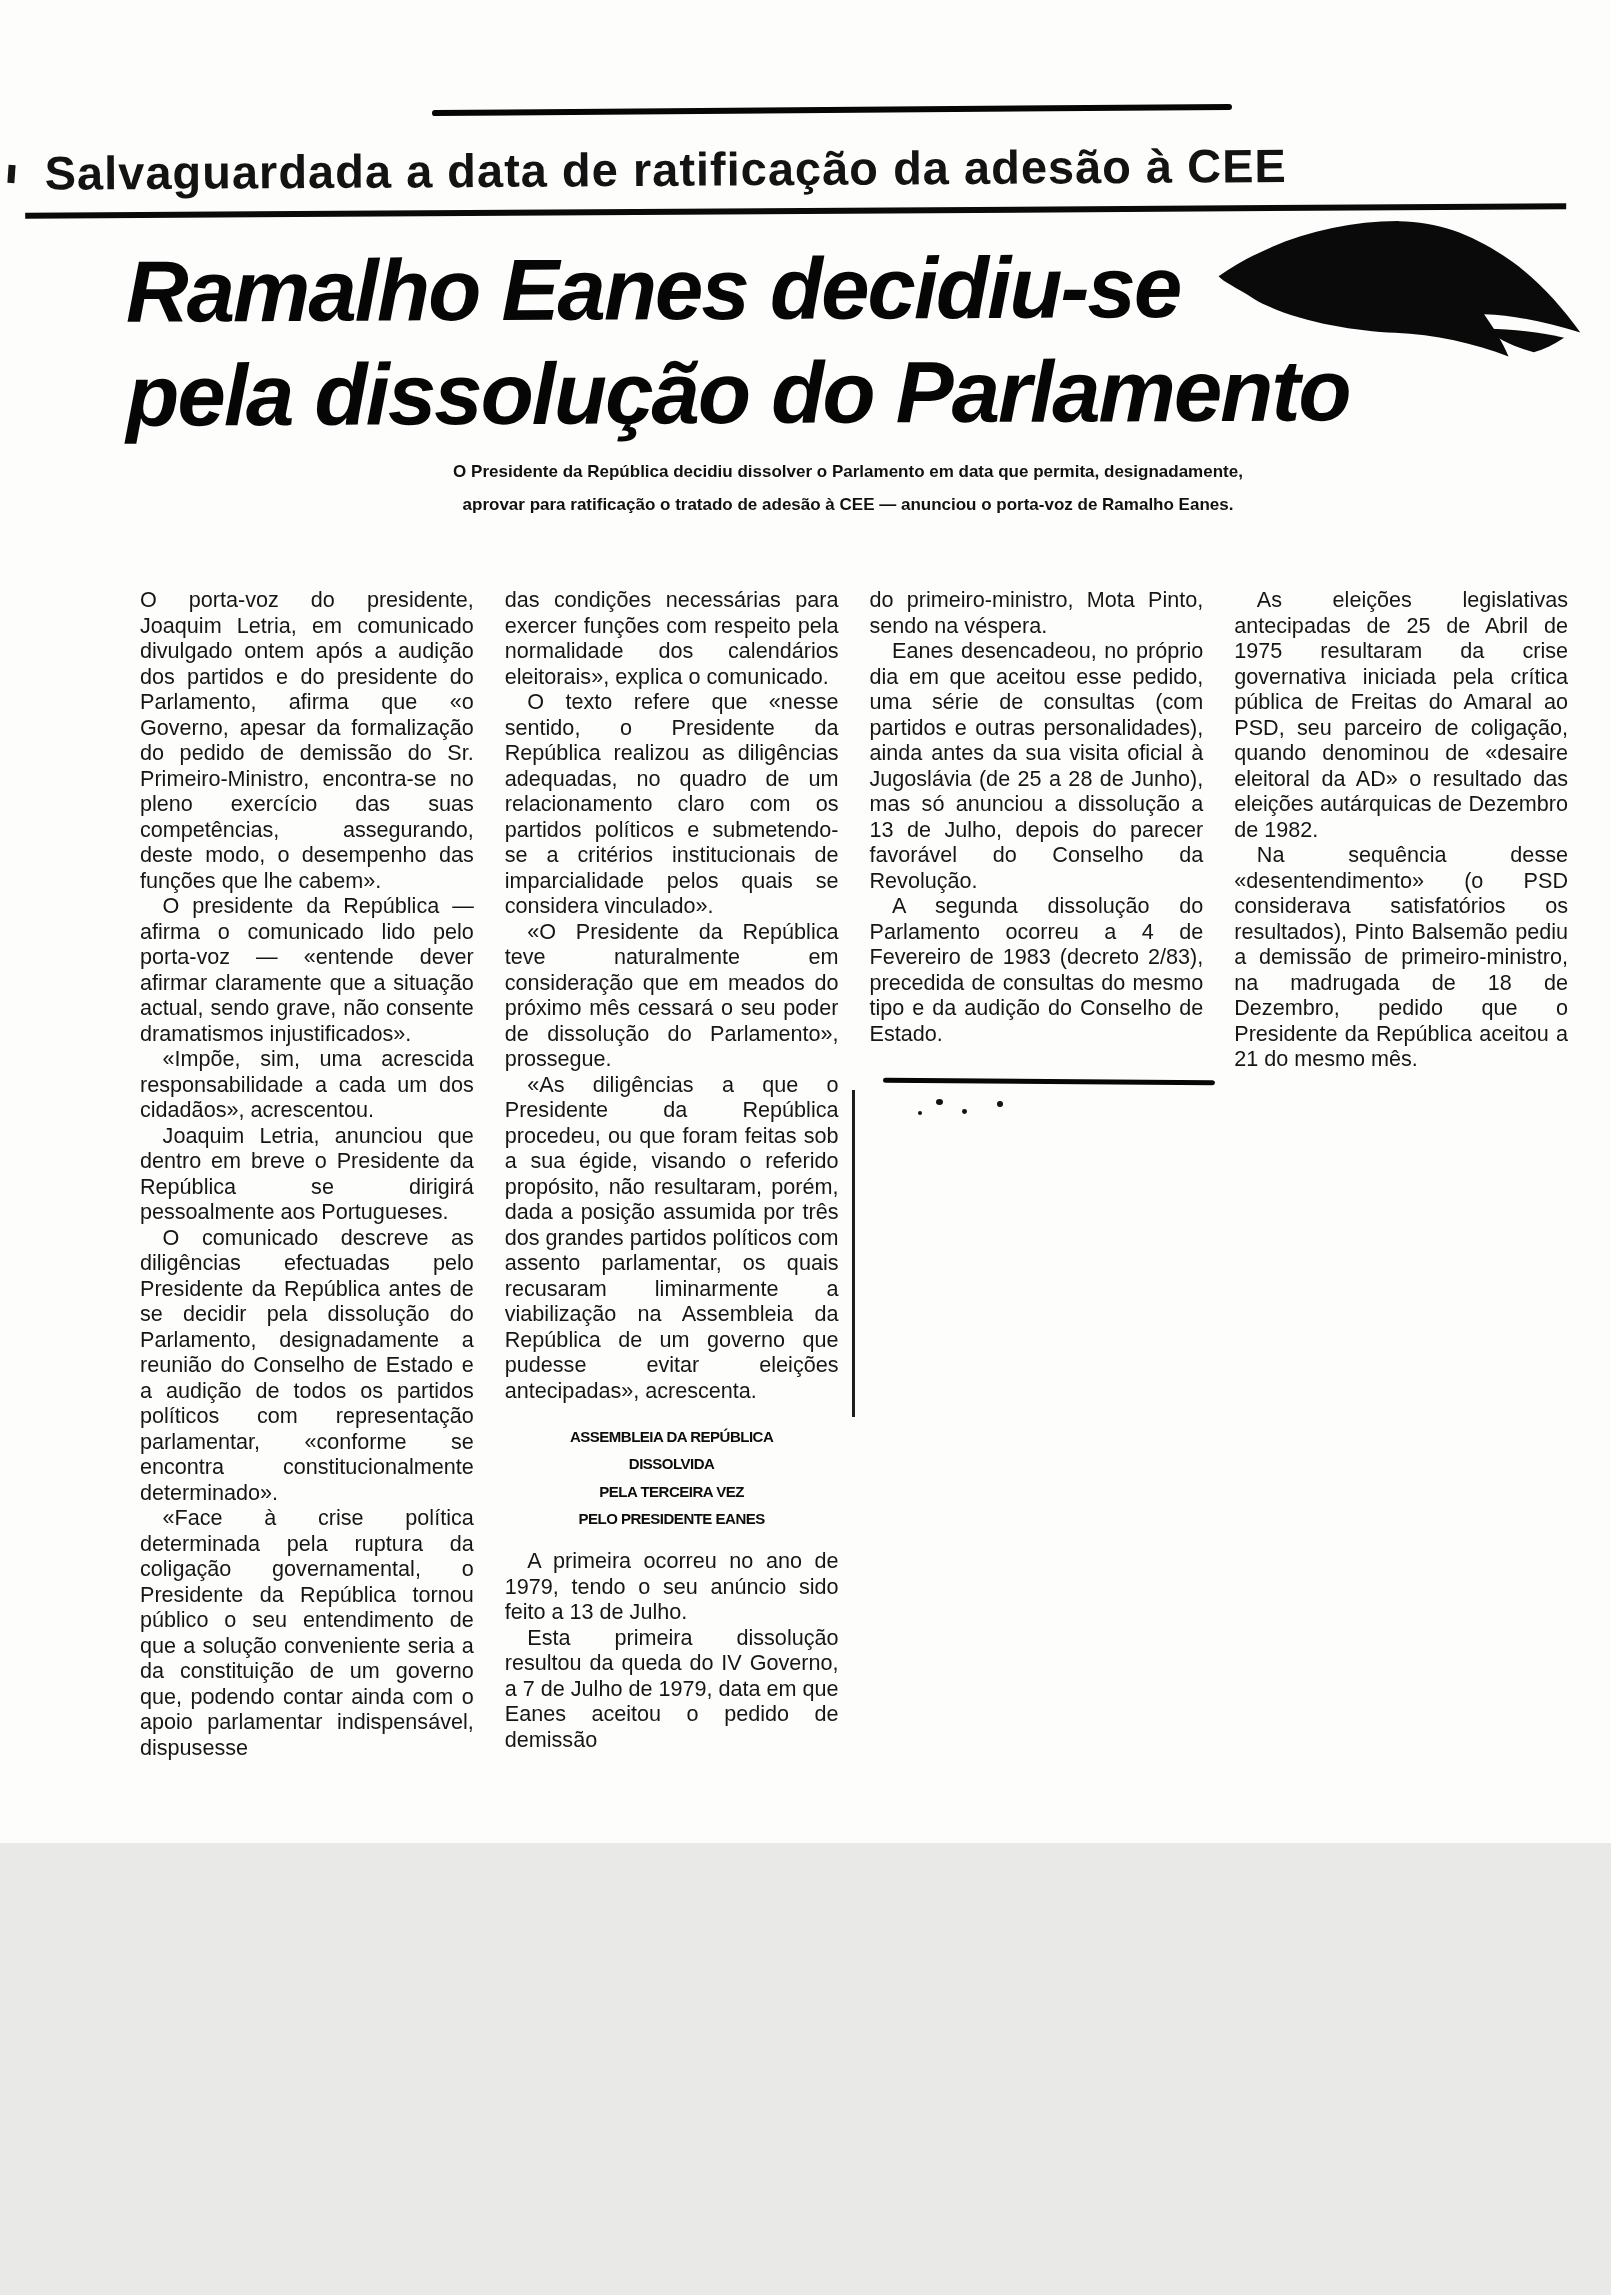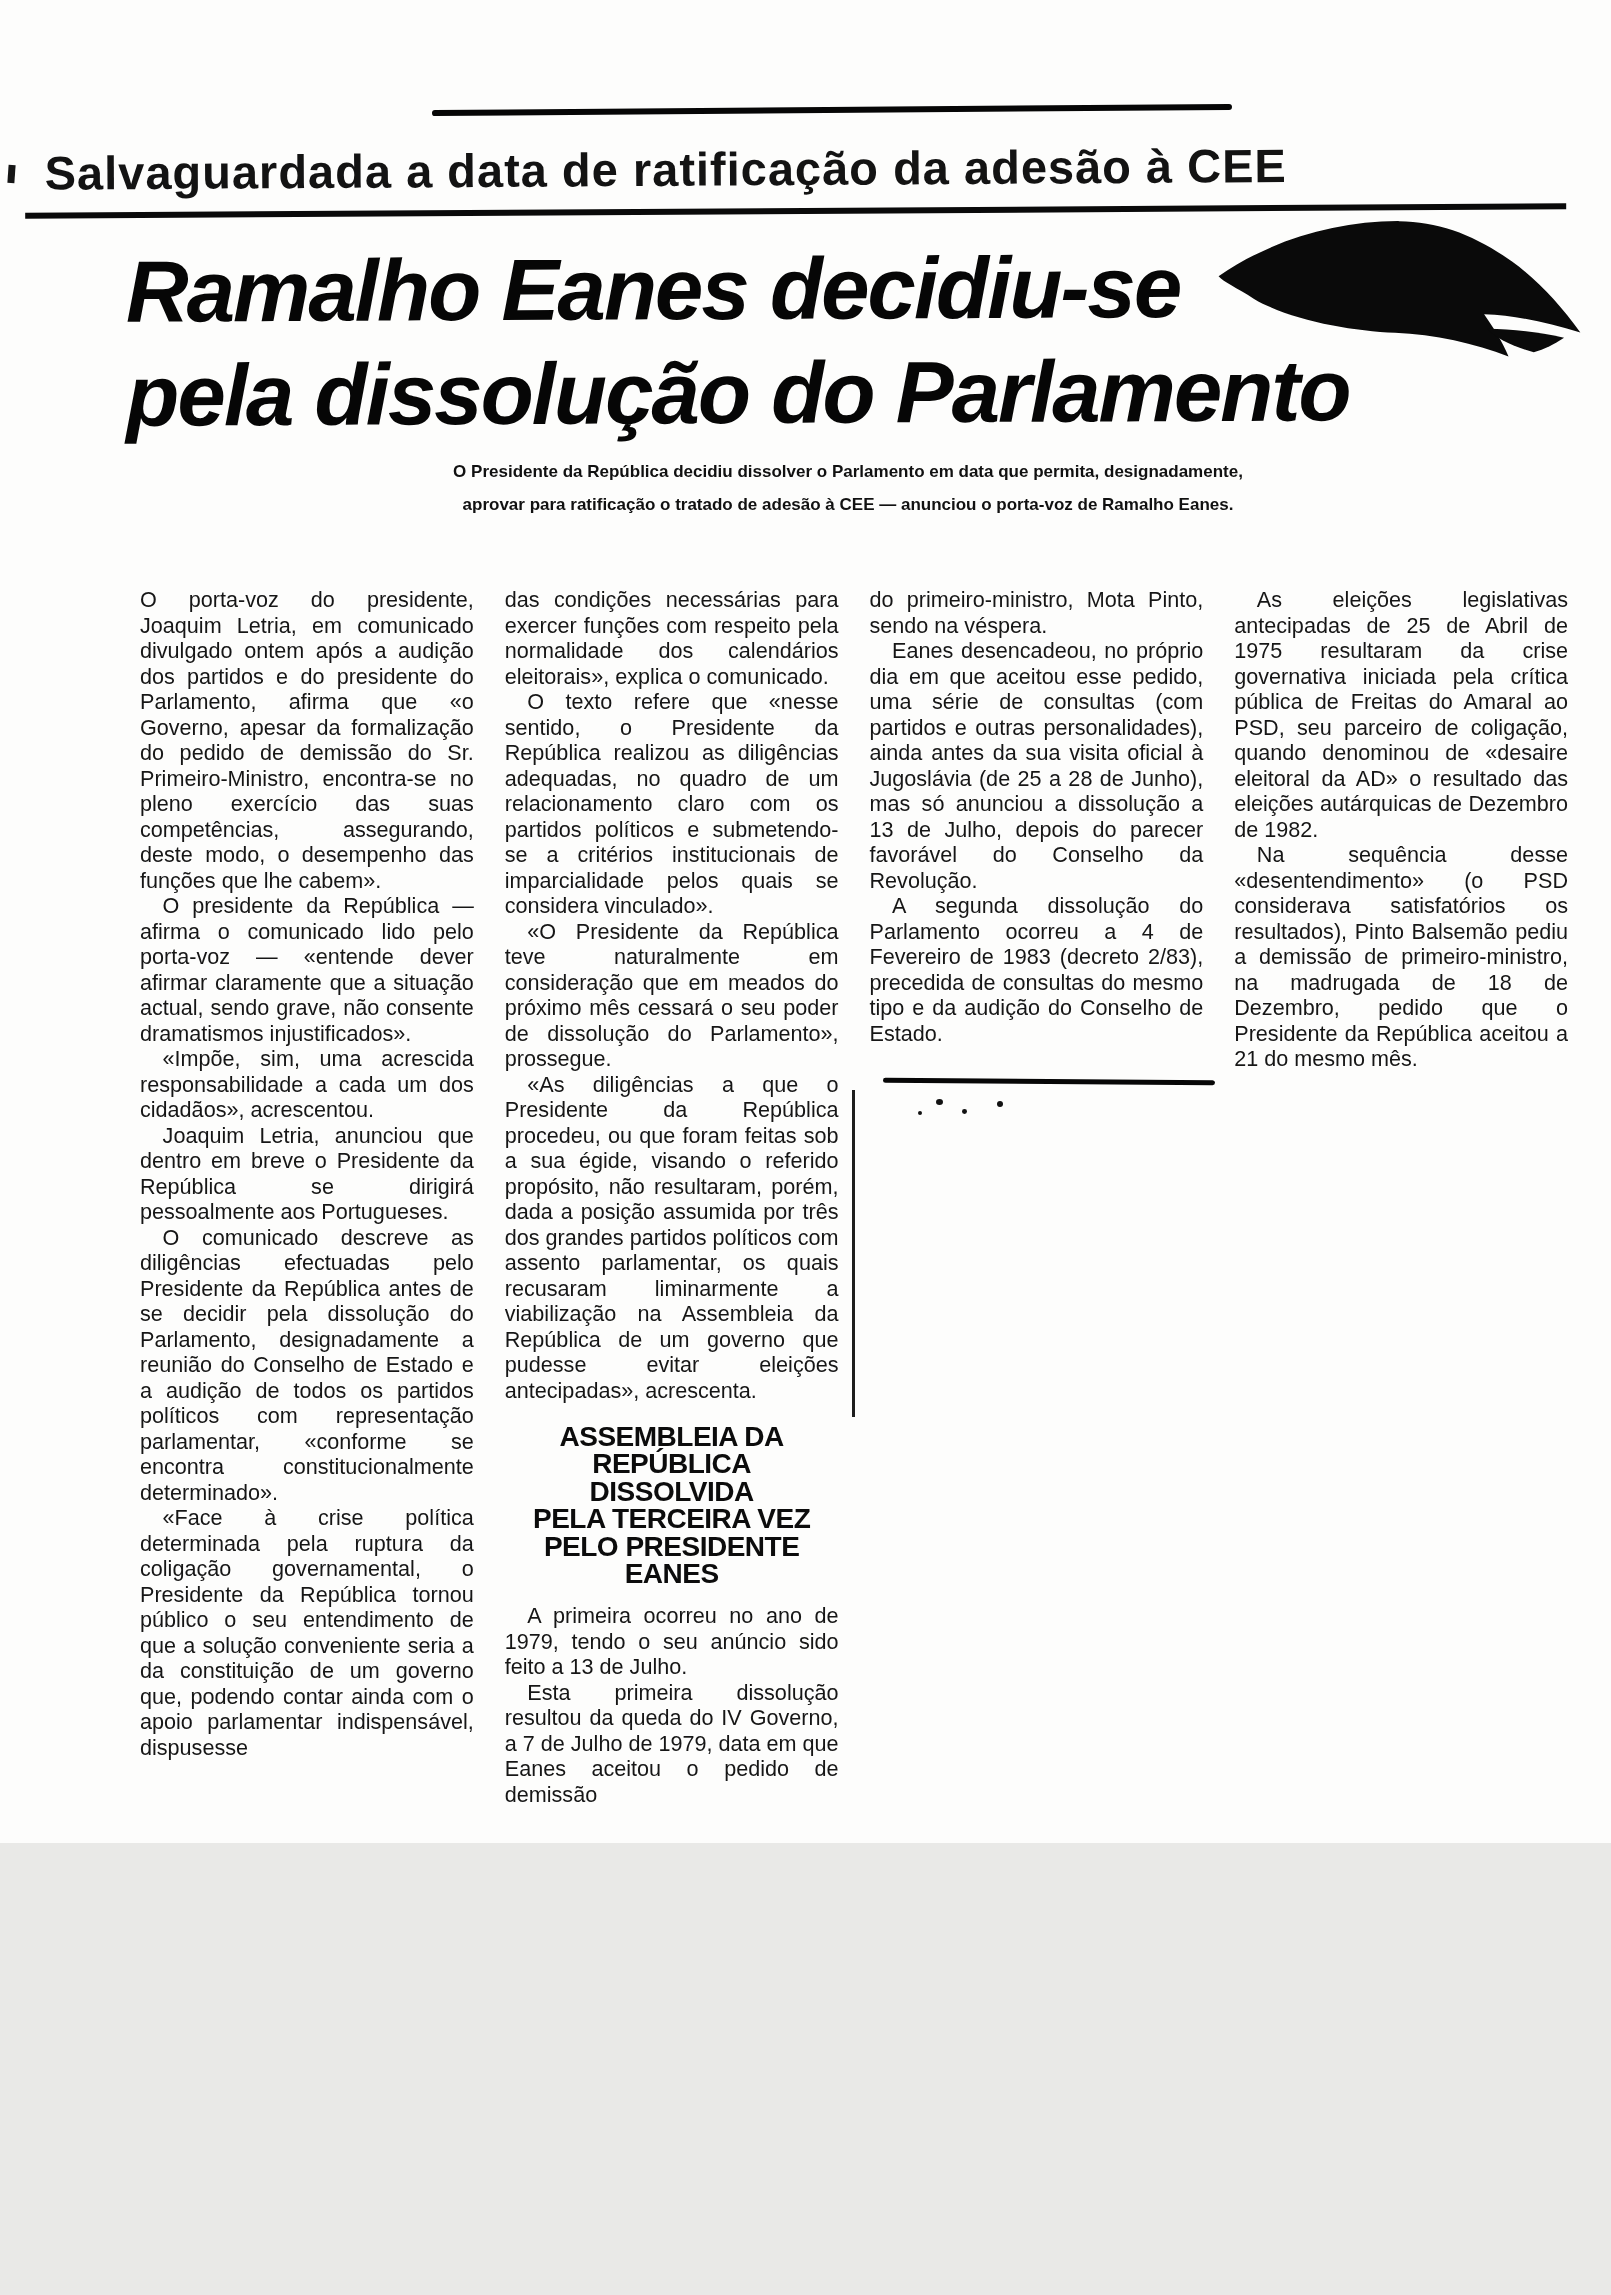--- a/index.html
+++ b/index.html
@@ -88,21 +88,21 @@
     margin-top: 44px;
   }
   .col { flex: 1; min-width: 0; }
   .col p { margin: 0; text-indent: 22.6px; }
   .col p.noindent { text-indent: 0; }
 
   .subhead {
     margin: 19.7px 0 15.7px;
     text-align: center;
     font-weight: bold;
-    font-size: 28px;
+    font-size: 15px;
     line-height: 27.5px;
     letter-spacing: -0.5px;
     color: #0c0c0c;
   }
 
   .column-rule {
     position: absolute;
     left: 852px; top: 1090px;
     width: 2.5px; height: 327px;
     background: #1d1d1d;

